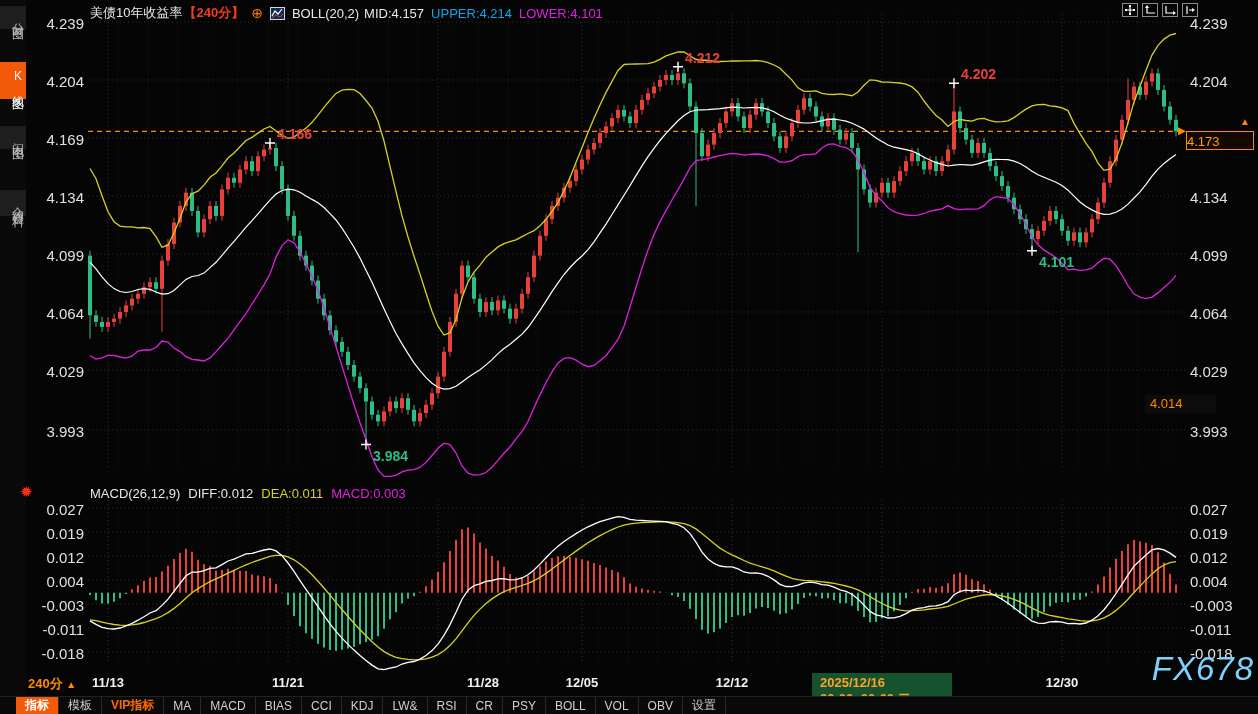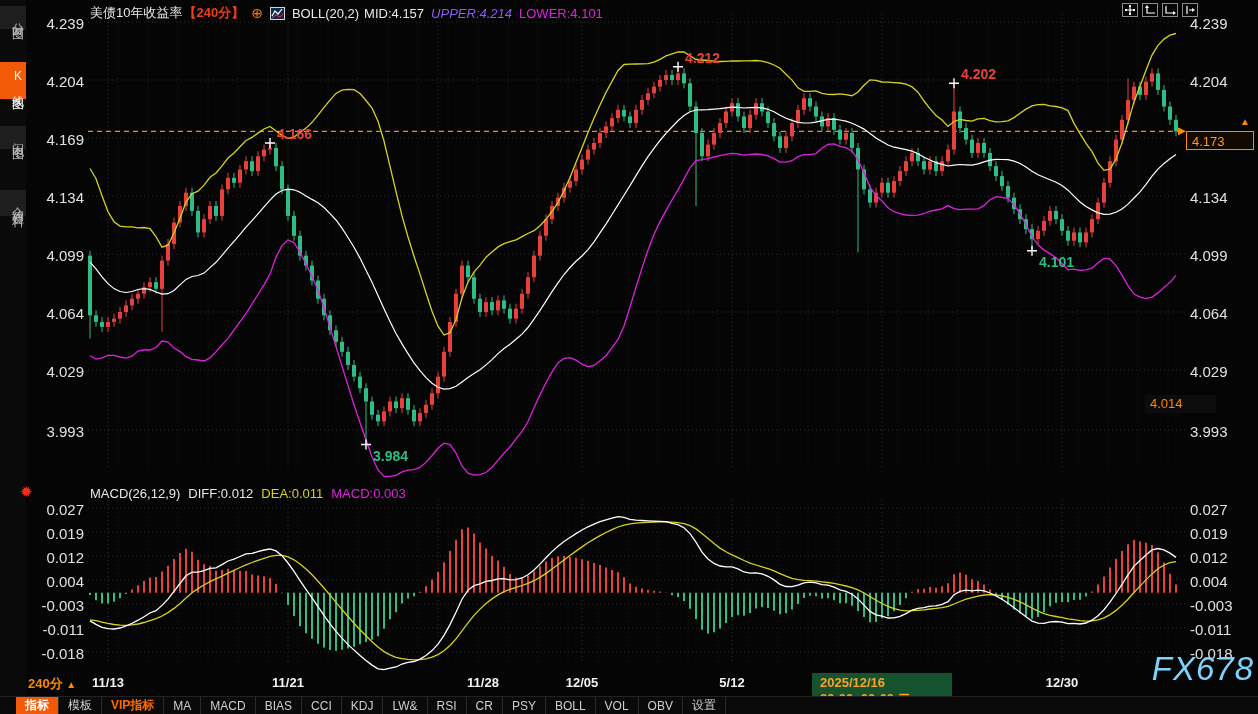--- a/index.html
+++ b/index.html
@@ -12,31 +12,31 @@
             font-size:12px;text-align:center;cursor:pointer;
             writing-mode:vertical-rl;text-orientation:upright;letter-spacing:3px;}
   .side-tab.active{background:#f25a0a;color:#fff;}
   
   .header{position:absolute;left:90px;top:4px;height:18px;display:flex;align-items:center;gap:7px;
           font-size:13px;white-space:nowrap;z-index:6;}
   .h-title{color:#e8e8e8;}
   .h-period{color:#f03b1d;font-weight:bold;}
   .h-pin{color:#ff7a00;font-size:14px;line-height:12px;}
   .h-boll,.h-mid{color:#e8e8e8;}
-  .h-upper{color:#8b5cf6;font-style:italic;}
+  .h-upper{color:#0ea5e9;}
   .h-lower{color:#e020e0;}
   .mini-chart-icon{display:inline-block;line-height:0;}
   
   .win-btns{position:absolute;left:1122px;top:3px;display:flex;gap:4px;z-index:6;}
   .win-btn{width:16px;height:14px;background:#050505;border:1px solid #8a8a8a;box-sizing:border-box;
            display:flex;align-items:center;justify-content:center;cursor:pointer;}
   
   .cur-price-box{position:absolute;left:1186px;top:131px;width:68px;height:19px;line-height:19px;
                  border:1px solid #ff8a00;background:#120a00;color:#ff9a1e;font-size:13px;
-                 padding-left:5px;box-sizing:border-box;z-index:6;}
+                 box-sizing:border-box;z-index:6;}
   .cur-price-arrow{position:absolute;left:1240px;top:117px;color:#ff8a00;font-size:10px;z-index:6;line-height:10px;}
   .sec-price-box{position:absolute;left:1145px;top:395px;width:66px;height:18px;line-height:18px;
                  background:#0c0c0c;color:#ff8a00;font-size:13px;padding-left:5px;z-index:6;}
   
   .macd-header{position:absolute;left:90px;top:486px;display:flex;gap:8px;font-size:13px;z-index:6;white-space:nowrap;}
   .m-label,.m-diff{color:#e8e8e8;}
   .m-dea{color:#d6d21f;}
   .m-macd{color:#e020e0;}
   .burst-icon{position:absolute;left:20px;top:483px;color:#ff2a1a;font-size:15px;z-index:6;}
   
@@ -820,21 +820,21 @@
   <div class="xaxis">
     <span class="x-period">
       <span>240分</span>
       <span class="tri">▲</span>
     </span>
 
   <span class="x-date" style="left: 108px;">11/13</span>
       <span class="x-date" style="left: 288px;">11/21</span>
       <span class="x-date" style="left: 438px; margin-left: 45px;">11/28</span>
       <span class="x-date" style="left: 582px;">12/05</span>
-      <span class="x-date" style="left: 732px;">5/12</span>
+      <span class="x-date" style="left: 732px;">12/12</span>
       <span class="x-date" style="left: 1062px;">12/30</span>
       <span class="x-highlight" style="left: 882px;">2025/12/16 20:00~00:00 二</span>
     </div>
 
   <div class="watermark">FX678</div>
 
   <div class="toolbar">
       <div class="tb-item active">指标</div>
       <div class="tb-item">模板</div>
       <div class="tb-item vip">VIP指标</div>

